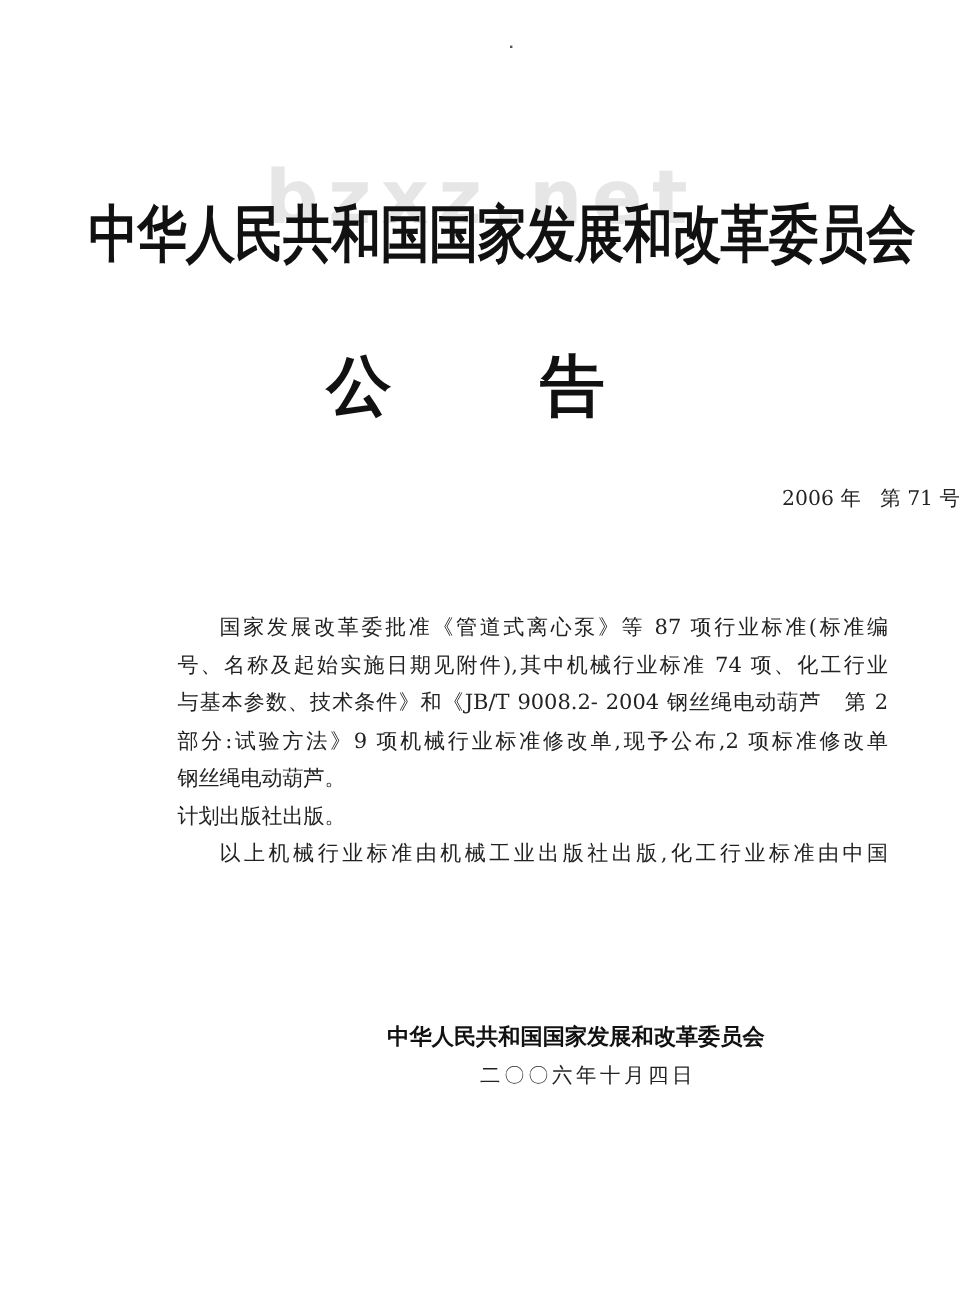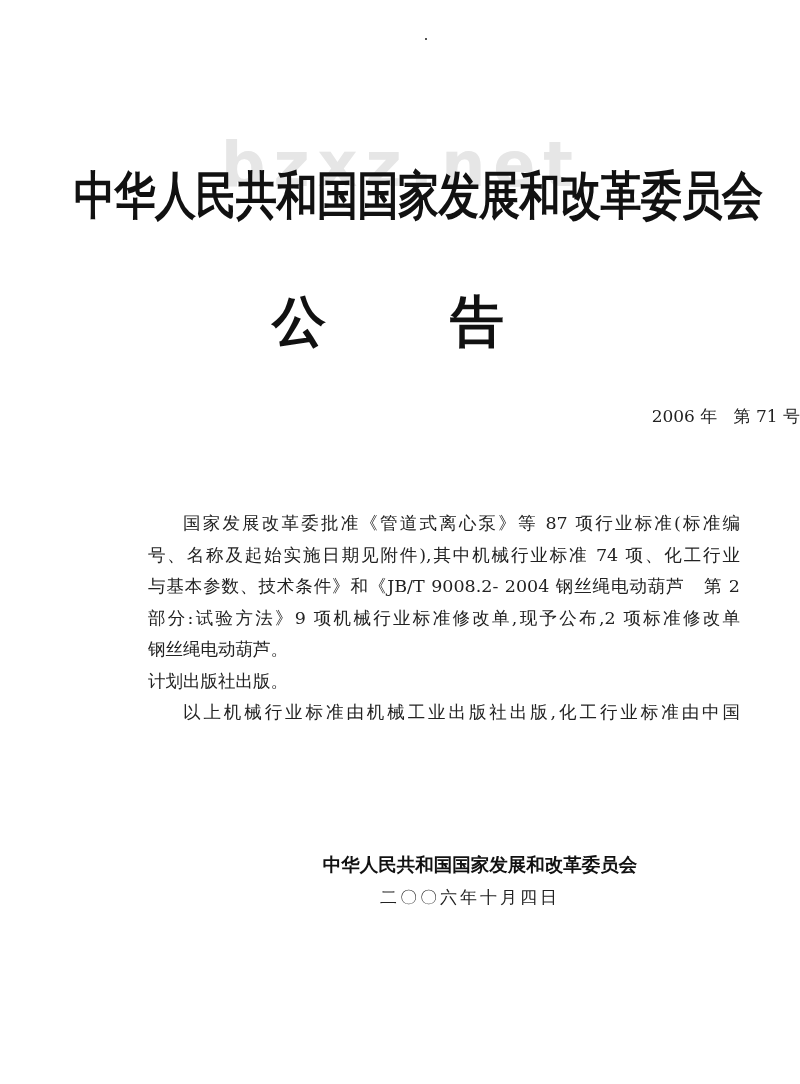--- a/index.html
+++ b/index.html
@@ -117,21 +117,21 @@
       font-size: 18.5px;
       line-height: 26px;
       color: #111;
       white-space: nowrap;
     }
     .sign-date {
       position: absolute;
       left: 380px;
       top: 884px;
       width: 200px;
-      text-align: left;
+      text-align: right;
       font-size: 17px;
       line-height: 26px;
       letter-spacing: 3px;
       color: #222;
       white-space: nowrap;
     }
   </style>
 </head>
 <body>
 

